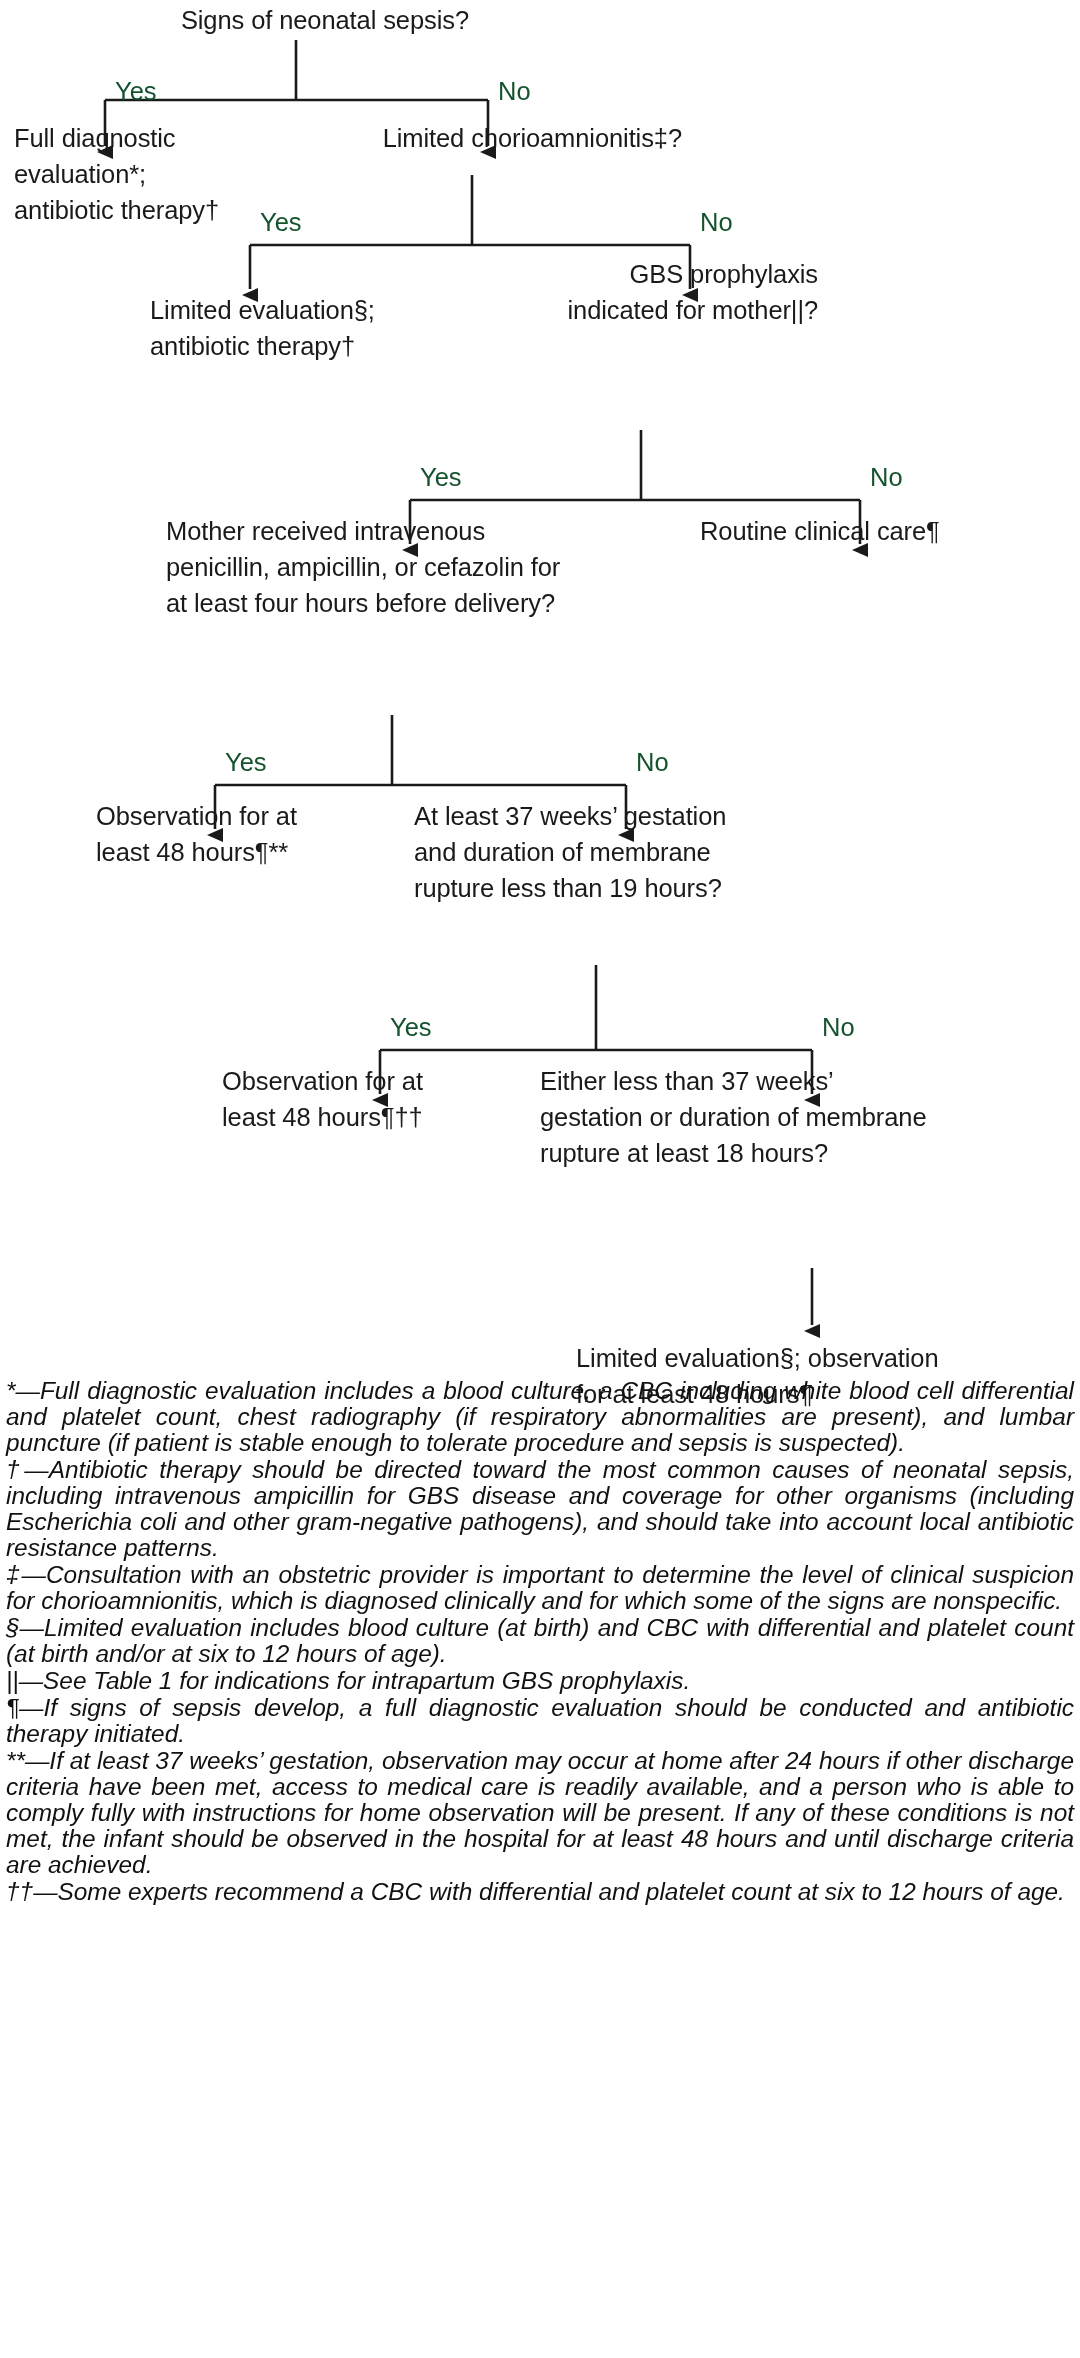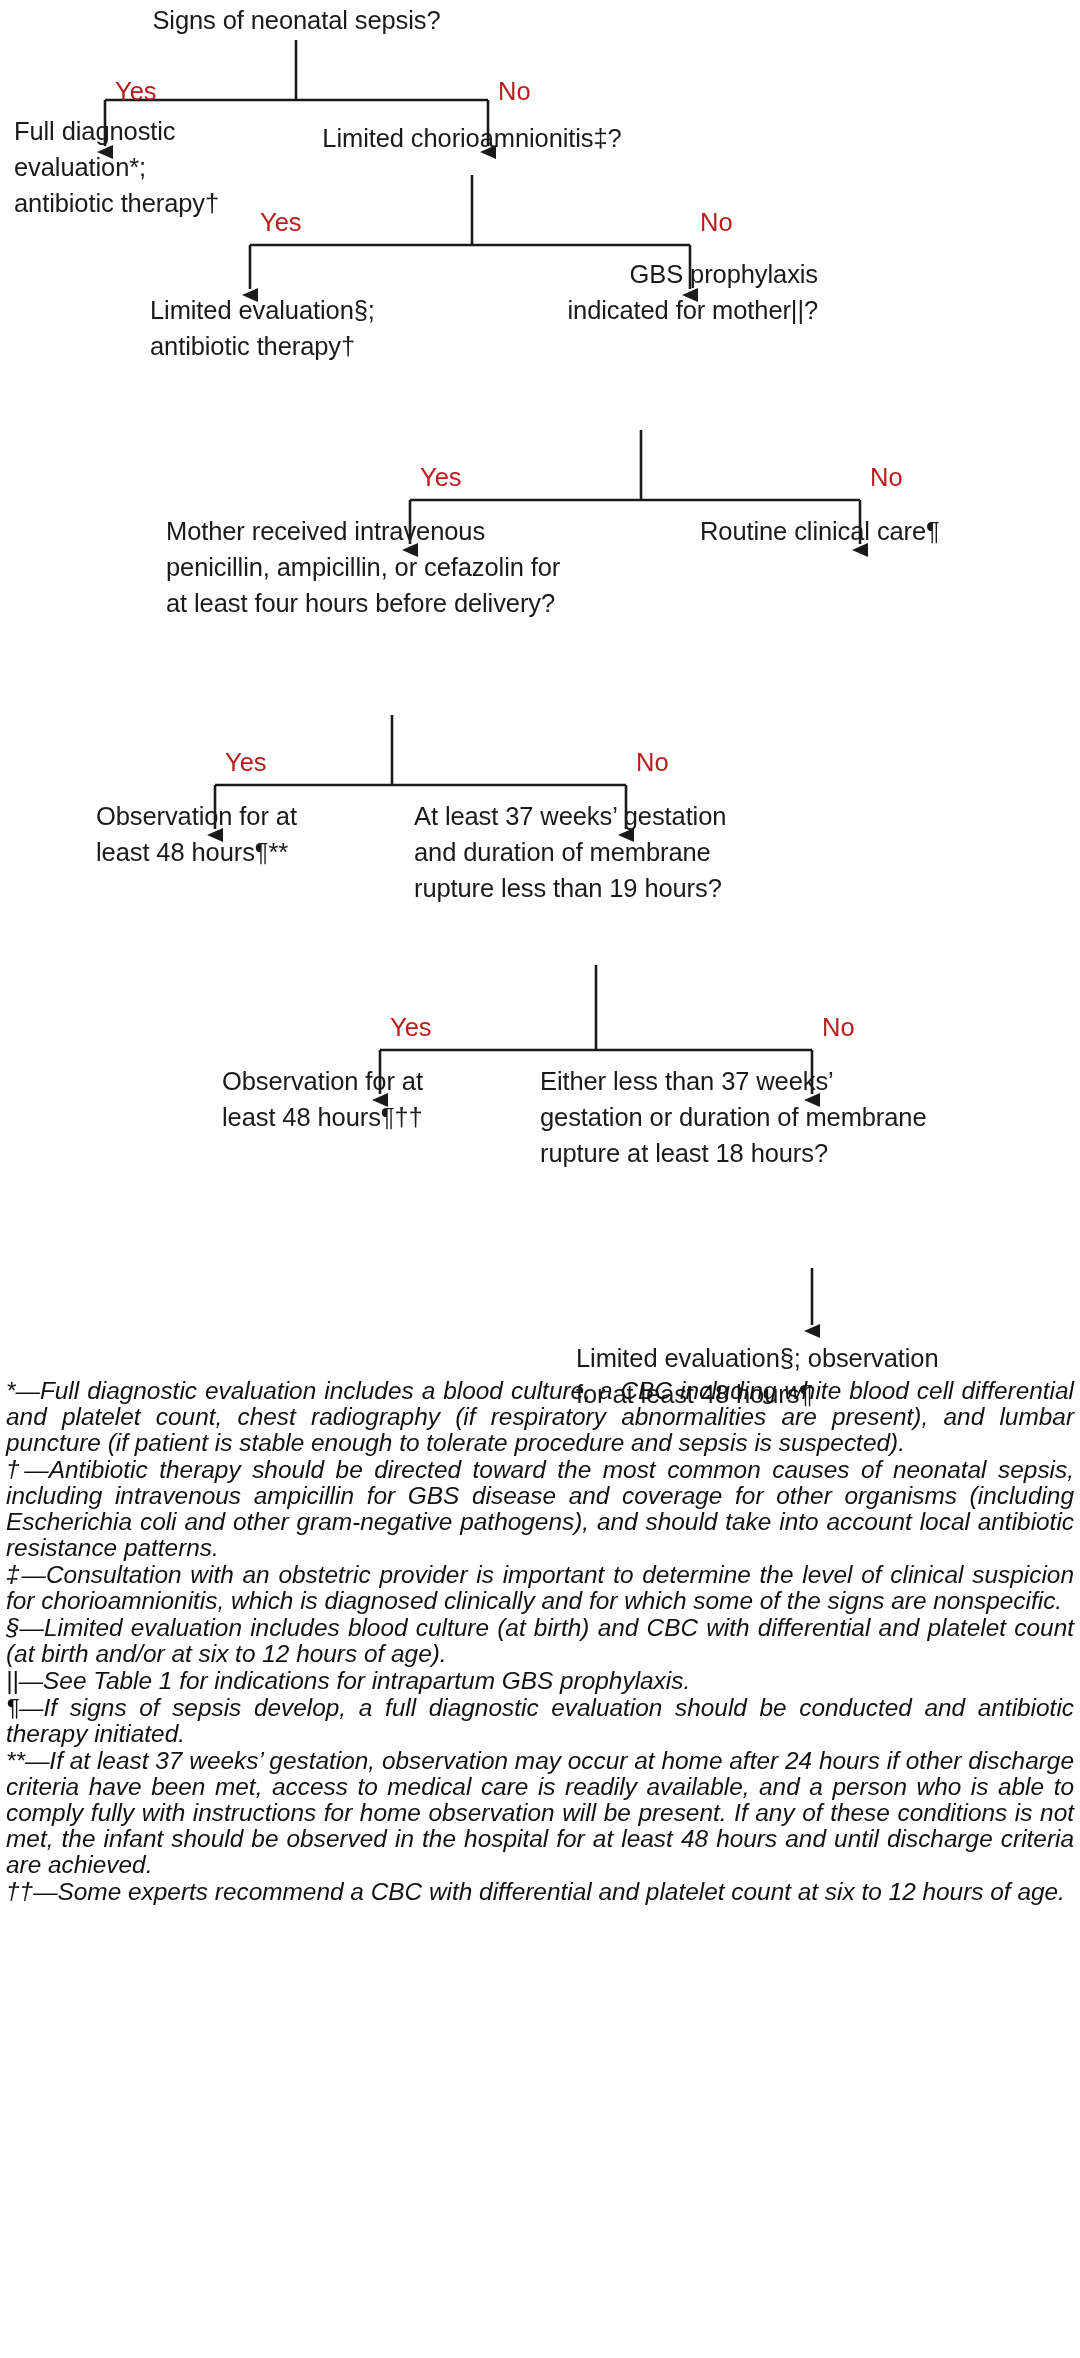--- a/index.html
+++ b/index.html
@@ -29,27 +29,27 @@
     pointer-events: none;
   }
   .node {
     position: absolute;
     font-size: 25.5px;
     line-height: 36px;
     color: #1a1a1a;
     white-space: pre-line;
     letter-spacing: -0.1px;
   }
-  .node.center { text-align: center; }
+  .node.center { text-align: right; }
   .node.left { text-align: left; }
   .edge-label {
     position: absolute;
     font-size: 25.5px;
     line-height: 28px;
-    color: #b91c1c;
+    color: #14532d;
   }
   #footnotes {
     position: absolute;
     left: 6px;
     top: 1378px;
     width: 1068px;
     font-size: 24.4px;
     line-height: 26px;
     font-style: italic;
     font-family: "Liberation Sans", sans-serif;
@@ -103,21 +103,21 @@
 
       <path d="M812,1268 L812,1325" marker-end="url(#arrow)"></path>
     </g>
   </svg>
 
   <div class="node center" style="left:124px; top:2px; width:345px;">Signs of neonatal sepsis?</div>
 
   <span class="edge-label" style="left:115px; top:77px;">Yes</span>
   <span class="edge-label" style="left:498px; top:77px;">No</span>
 
-  <div class="node left" style="left:14px; top:113px; width:300px;">Full diagnostic
+  <div class="node left" style="left:14px; top:120px; width:300px;">Full diagnostic
 evaluation*;
 antibiotic therapy†</div>
 
   <div class="node center" style="left:262px; top:120px; width:420px;">Limited chorioamnionitis‡?</div>
 
   <span class="edge-label" style="left:260px; top:208px;">Yes</span>
   <span class="edge-label" style="left:700px; top:208px;">No</span>
 
   <div class="node left" style="left:150px; top:256px; width:330px;margin-top:36px;">Limited evaluation§;
 antibiotic therapy†</div>

